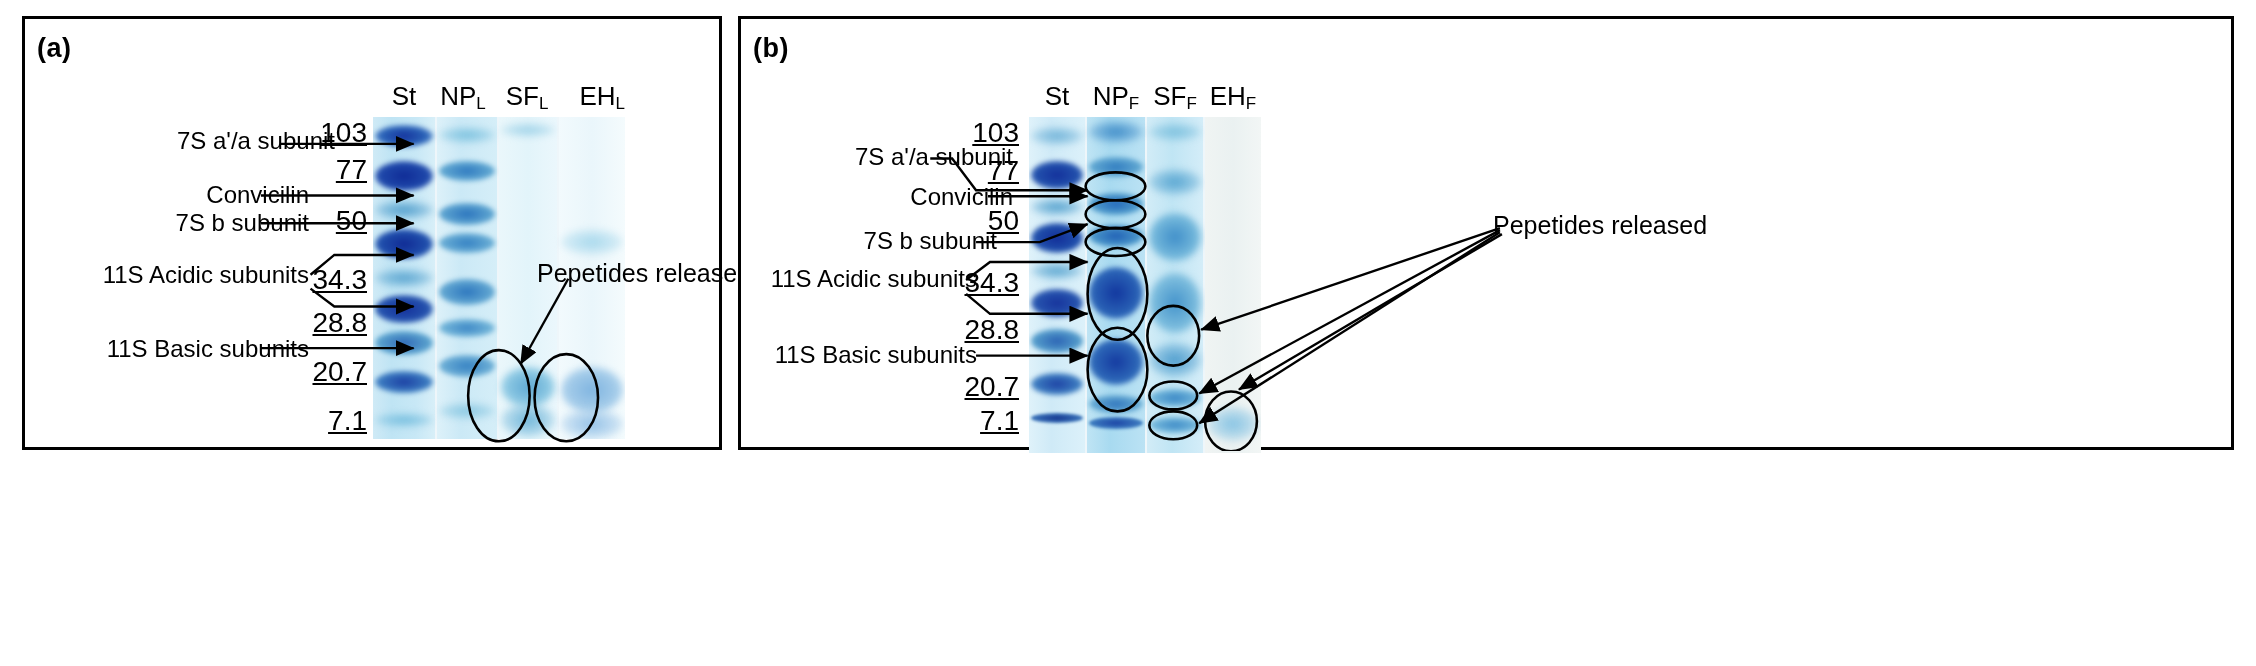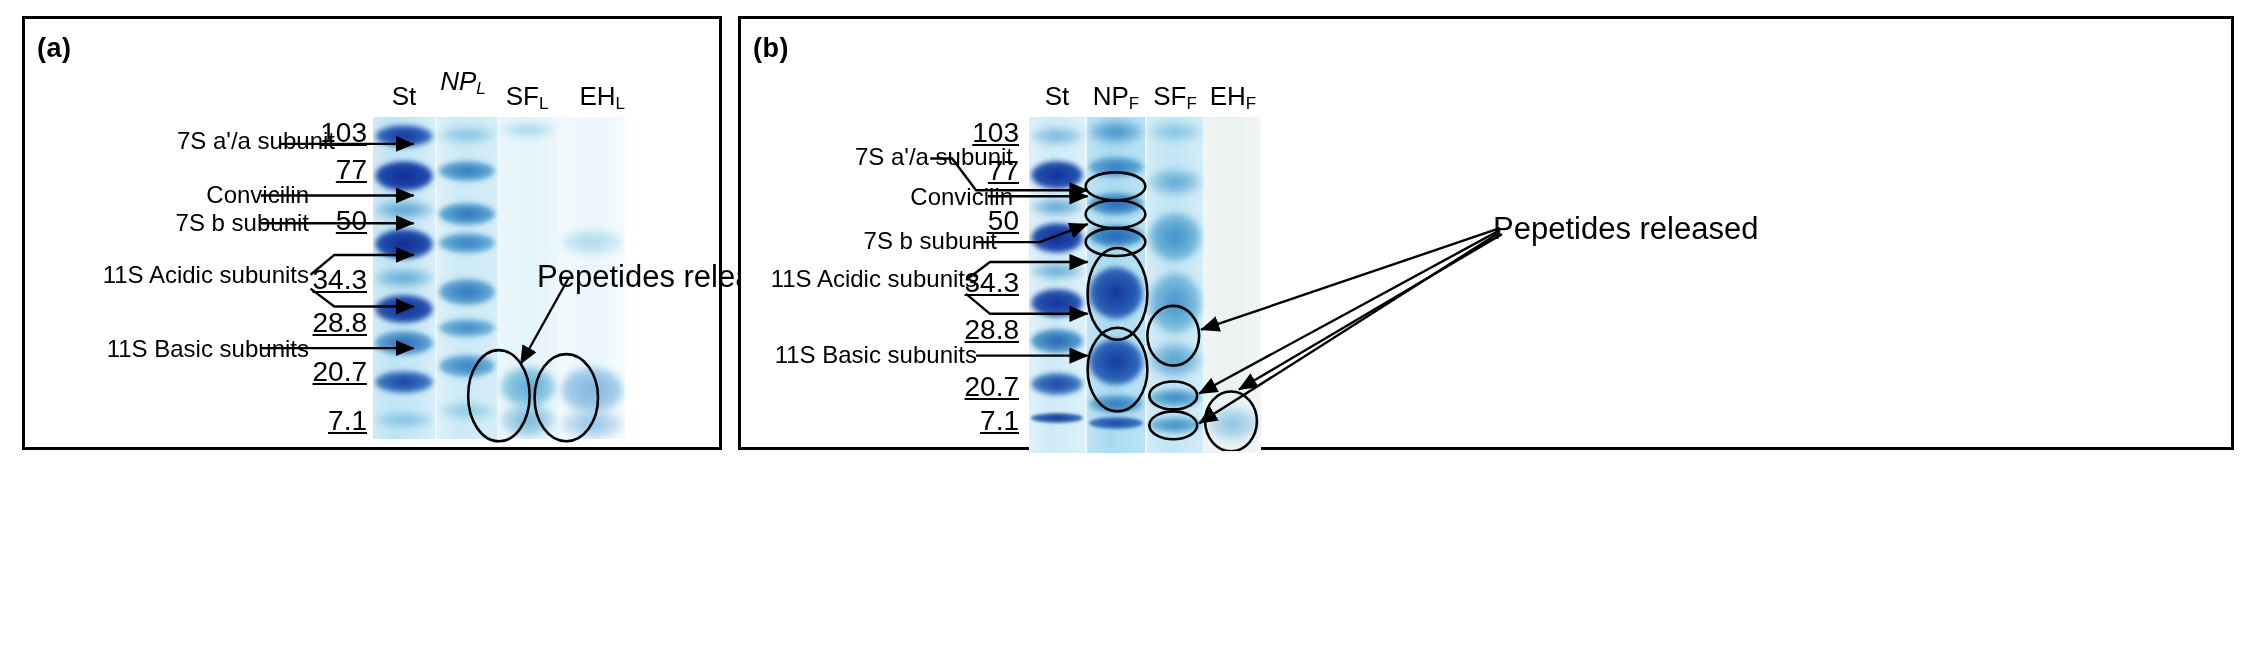--- a/index.html
+++ b/index.html
@@ -29,21 +29,21 @@
   .lane-label{position:absolute;font-size:26px;color:#000;text-align:center;white-space:nowrap;}
   .lane-label sub{font-size:17px;vertical-align:baseline;position:relative;top:4px;}
 
   
   .mw{position:absolute;font-size:28px;color:#000;text-align:right;white-space:nowrap;text-decoration:underline;}
 
   
   .plabel{position:absolute;font-size:24px;color:#000;white-space:nowrap;text-align:right;}
 
   
-  .annot{position:absolute;font-size:31px;color:#000;white-space:nowrap;}
+  .annot{position:absolute;font-size:25px;color:#000;white-space:nowrap;}
 
   
   .overlay{position:absolute;inset:0;pointer-events:none;}
   .ln{stroke:#000;stroke-width:2.4;fill:none;}
   .ell{stroke:#000;stroke-width:2.6;fill:none;}
 </style>
 </head>
 <body>
 
 <div class="figure">
@@ -90,21 +90,21 @@
         <div class="lane-bg" style="background:linear-gradient(90deg,#f2fafd 0%,#eaf6fb 50%,#f4fbfd 100%);"></div>
         <div class="band soft" style="top:112px;height:26px;background:radial-gradient(ellipse at 50% 50%,#a8d8ec 0%,rgba(195,232,246,0) 100%);"></div>
         <div class="band soft" style="top:250px;height:46px;background:radial-gradient(ellipse at 50% 50%,#7fb4e0 0%,#a6cdea 60%,rgba(200,228,246,0) 100%);"></div>
         <div class="band soft" style="top:292px;height:30px;background:radial-gradient(ellipse at 50% 50%,#93c0e6 0%,rgba(200,228,246,0) 100%);"></div>
       </div>
     </div>
 
     <div class="lane-label" style="left:348px;top:62px;width:62px;">
       <span>St</span><sub></sub>
     </div>
-    <div class="lane-label" style="left:404px;top:47px;width:68px;font-style:italic;">
+    <div class="lane-label" style="left:404px;top:62px;width:68px;">
       <span>NP</span><sub>L</sub>
     </div>
     <div class="lane-label" style="left:470px;top:62px;width:64px;">
       <span>SF</span><sub>L</sub>
     </div>
     <div class="lane-label" style="left:534px;top:62px;width:66px;text-align:right;">
       <span>EH</span><sub>L</sub>
     </div>
 
     <div class="mw" style="left:246px;top:98px;width:96px;">103</div>

